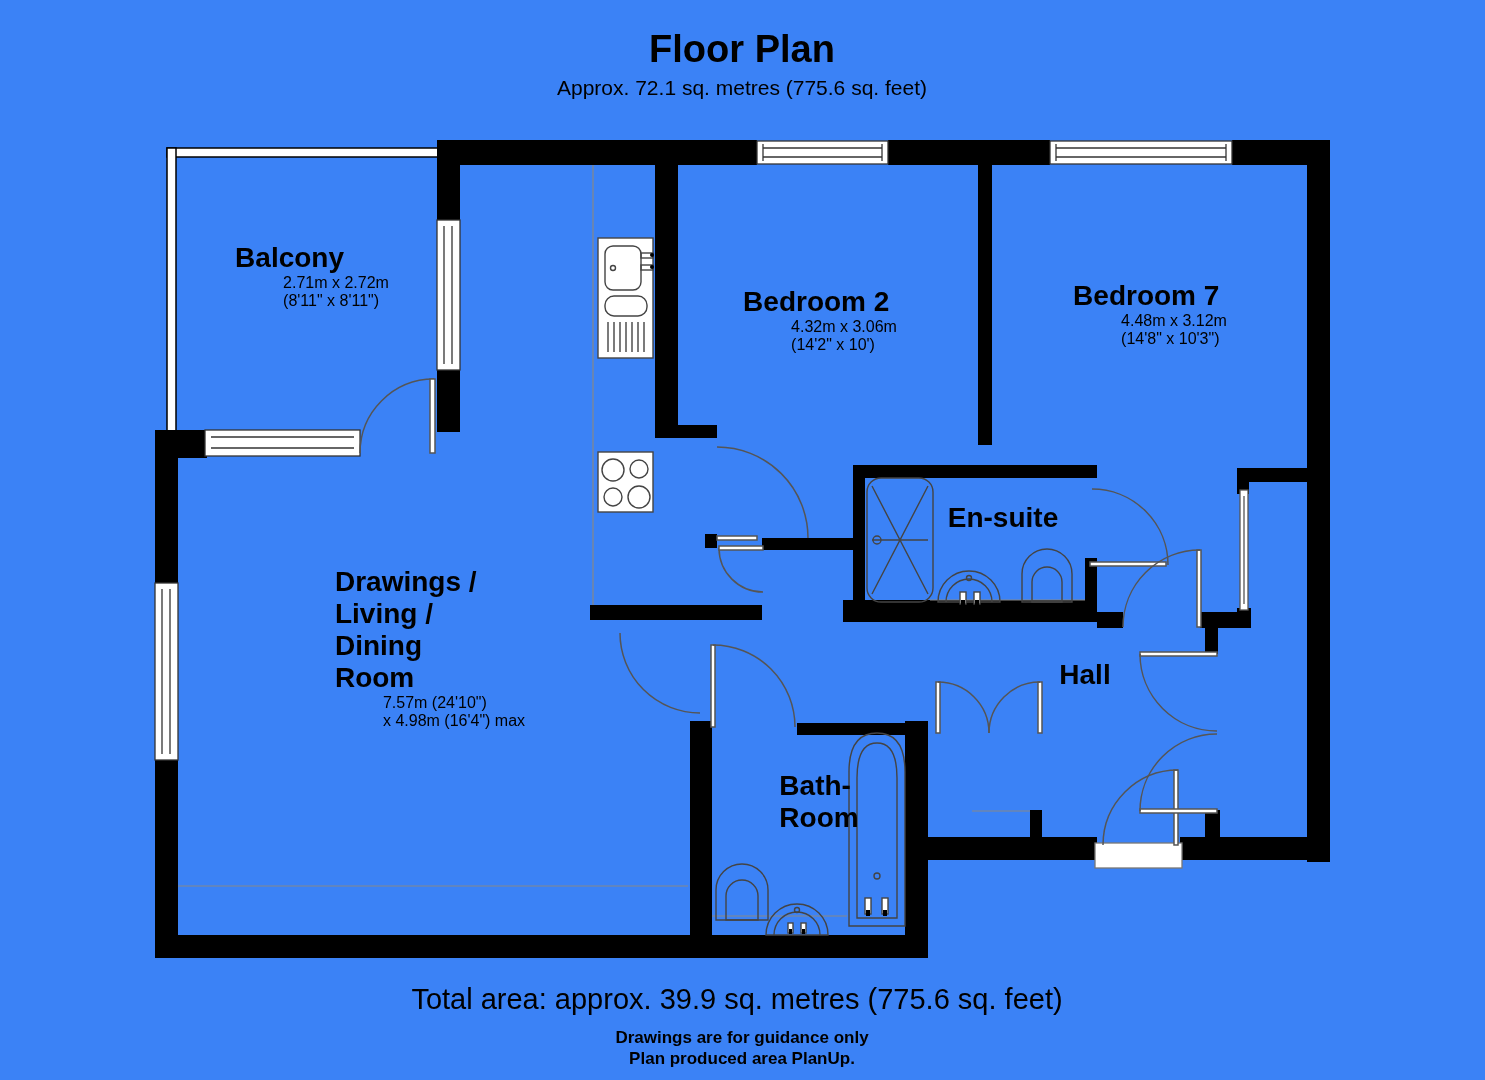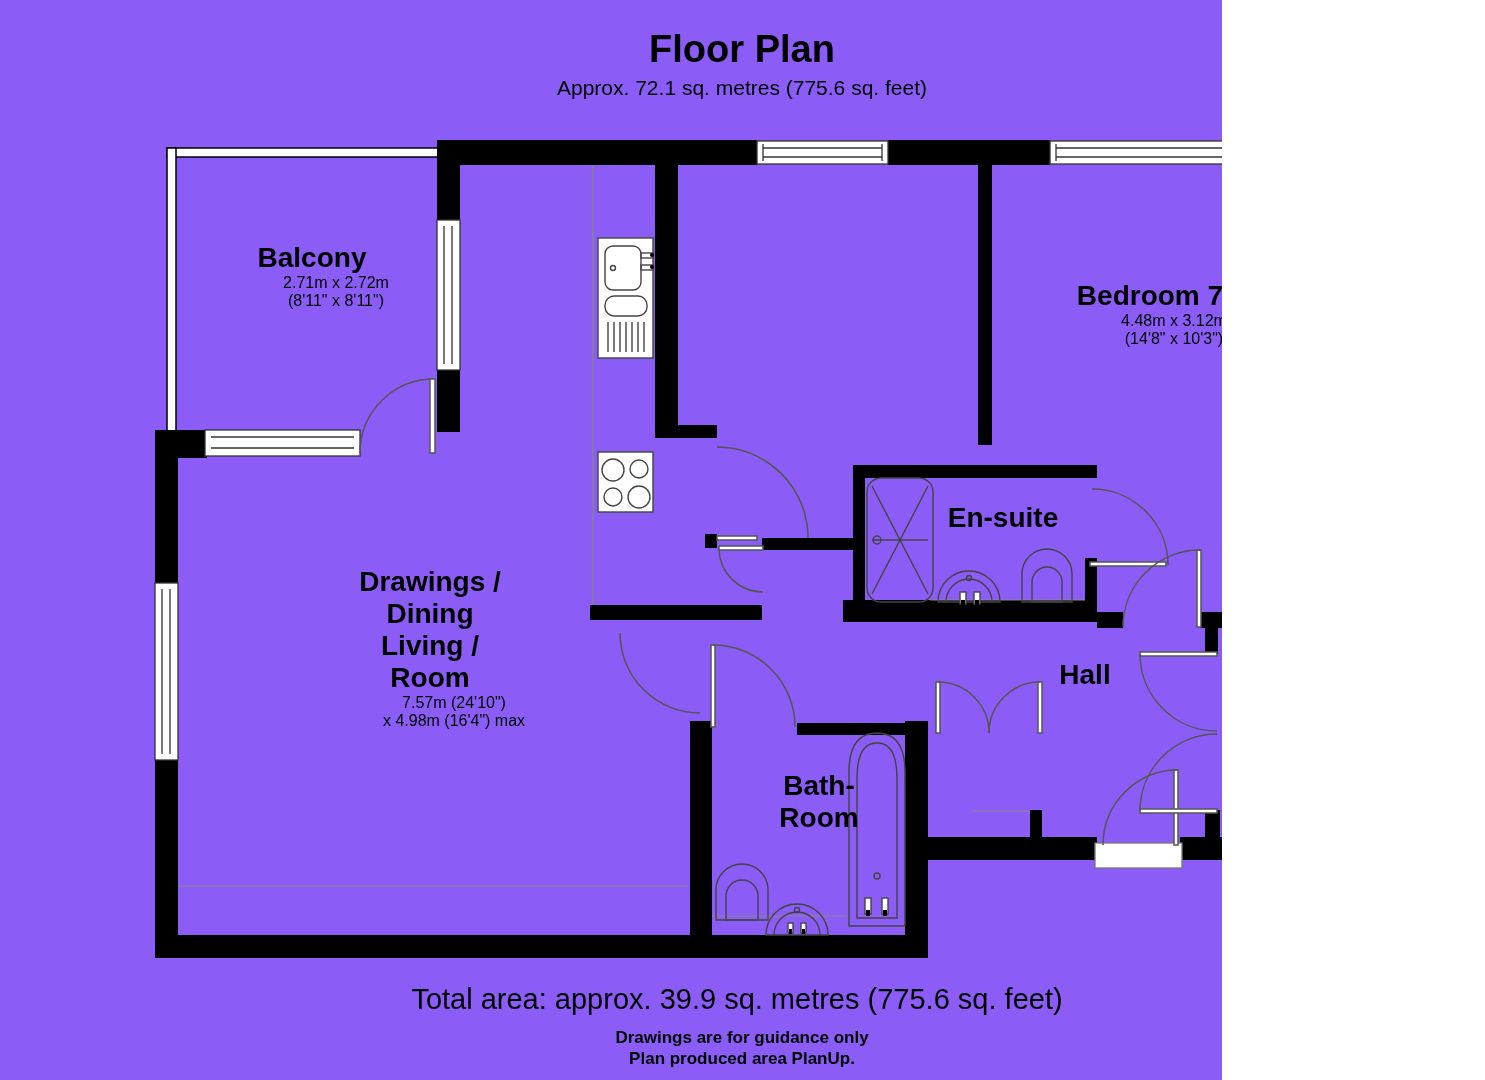--- a/index.html
+++ b/index.html
@@ -1,28 +1,28 @@
 <!DOCTYPE html>
 <html><head>
 <meta charset="utf-8">
 <style>
   html,body { margin:0; padding:0; background:#ffffff; }
   #canvas {
     position:relative;
-    width:1222px; height:1080px;
-    background:#8b5cf6;
+    width:1485px; height:1080px;
+    background:#3b82f6;
     font-family:"Liberation Sans", sans-serif;
     color:#000;
     overflow:hidden;
   }
   #plan-svg { position:absolute; left:0; top:0; }
   .txt { position:absolute; transform:translateX(-50%); text-align:center; white-space:nowrap; }
   .title { font-size:38px; font-weight:bold; }
   .subtitle { font-size:21px; }
-  .room-label { position:absolute; transform:translateX(-50%); text-align:center; white-space:nowrap; line-height:1.14; }
+  .room-label { position:absolute; transform:translateX(-50%); text-align:left; white-space:nowrap; line-height:1.14; }
   .room-name { font-size:28px; font-weight:bold; }
   .room-dims { font-size:16px;margin-left:48px; }
   .total { font-size:29px; }
   .small { font-size:17px;font-weight:bold; }
 </style>
 </head>
 <body>
 
 <div id="canvas">
 
@@ -225,31 +225,36 @@
 
   <div class="txt title" style="left:742px; top:28px;">Floor Plan</div>
   <div class="txt subtitle" style="left:742px; top:76px;">Approx. 72.1 sq. metres (775.6 sq. feet)</div>
 
   <div class="room-label" style="left:312px; top:242px;">
     <div class="room-name">Balcony</div>
     <div class="room-dims">2.71m x 2.72m</div>
     <div class="room-dims">(8'11" x 8'11")</div>
   </div>
 
+  <div class="room-label" style="left:820px; top:286px;">
+    <div class="room-name">Bedroom 2</div>
+    <div class="room-dims">4.32m x 3.06m</div>
+    <div class="room-dims">(14'2" x 10')</div>
+  </div>
 
   <div class="room-label" style="left:1150px; top:280px;">
     <div class="room-name">Bedroom 7</div>
     <div class="room-dims">4.48m x 3.12m</div>
     <div class="room-dims">(14'8" x 10'3")</div>
   </div>
 
   <div class="room-label" style="left:430px; top:566px;">
     <div class="room-name">Drawings /</div>
+    <div class="room-name">Living /</div>
     <div class="room-name">Dining</div>
-    <div class="room-name">Living /</div>
     <div class="room-name">Room</div>
     <div class="room-dims">7.57m (24'10")</div>
     <div class="room-dims">x 4.98m (16'4") max</div>
   </div>
 
   <div class="room-label" style="left:1003px; top:502px;">
     <div class="room-name">En-suite</div>
   </div>
 
   <div class="room-label" style="left:1085px; top:659px;">

